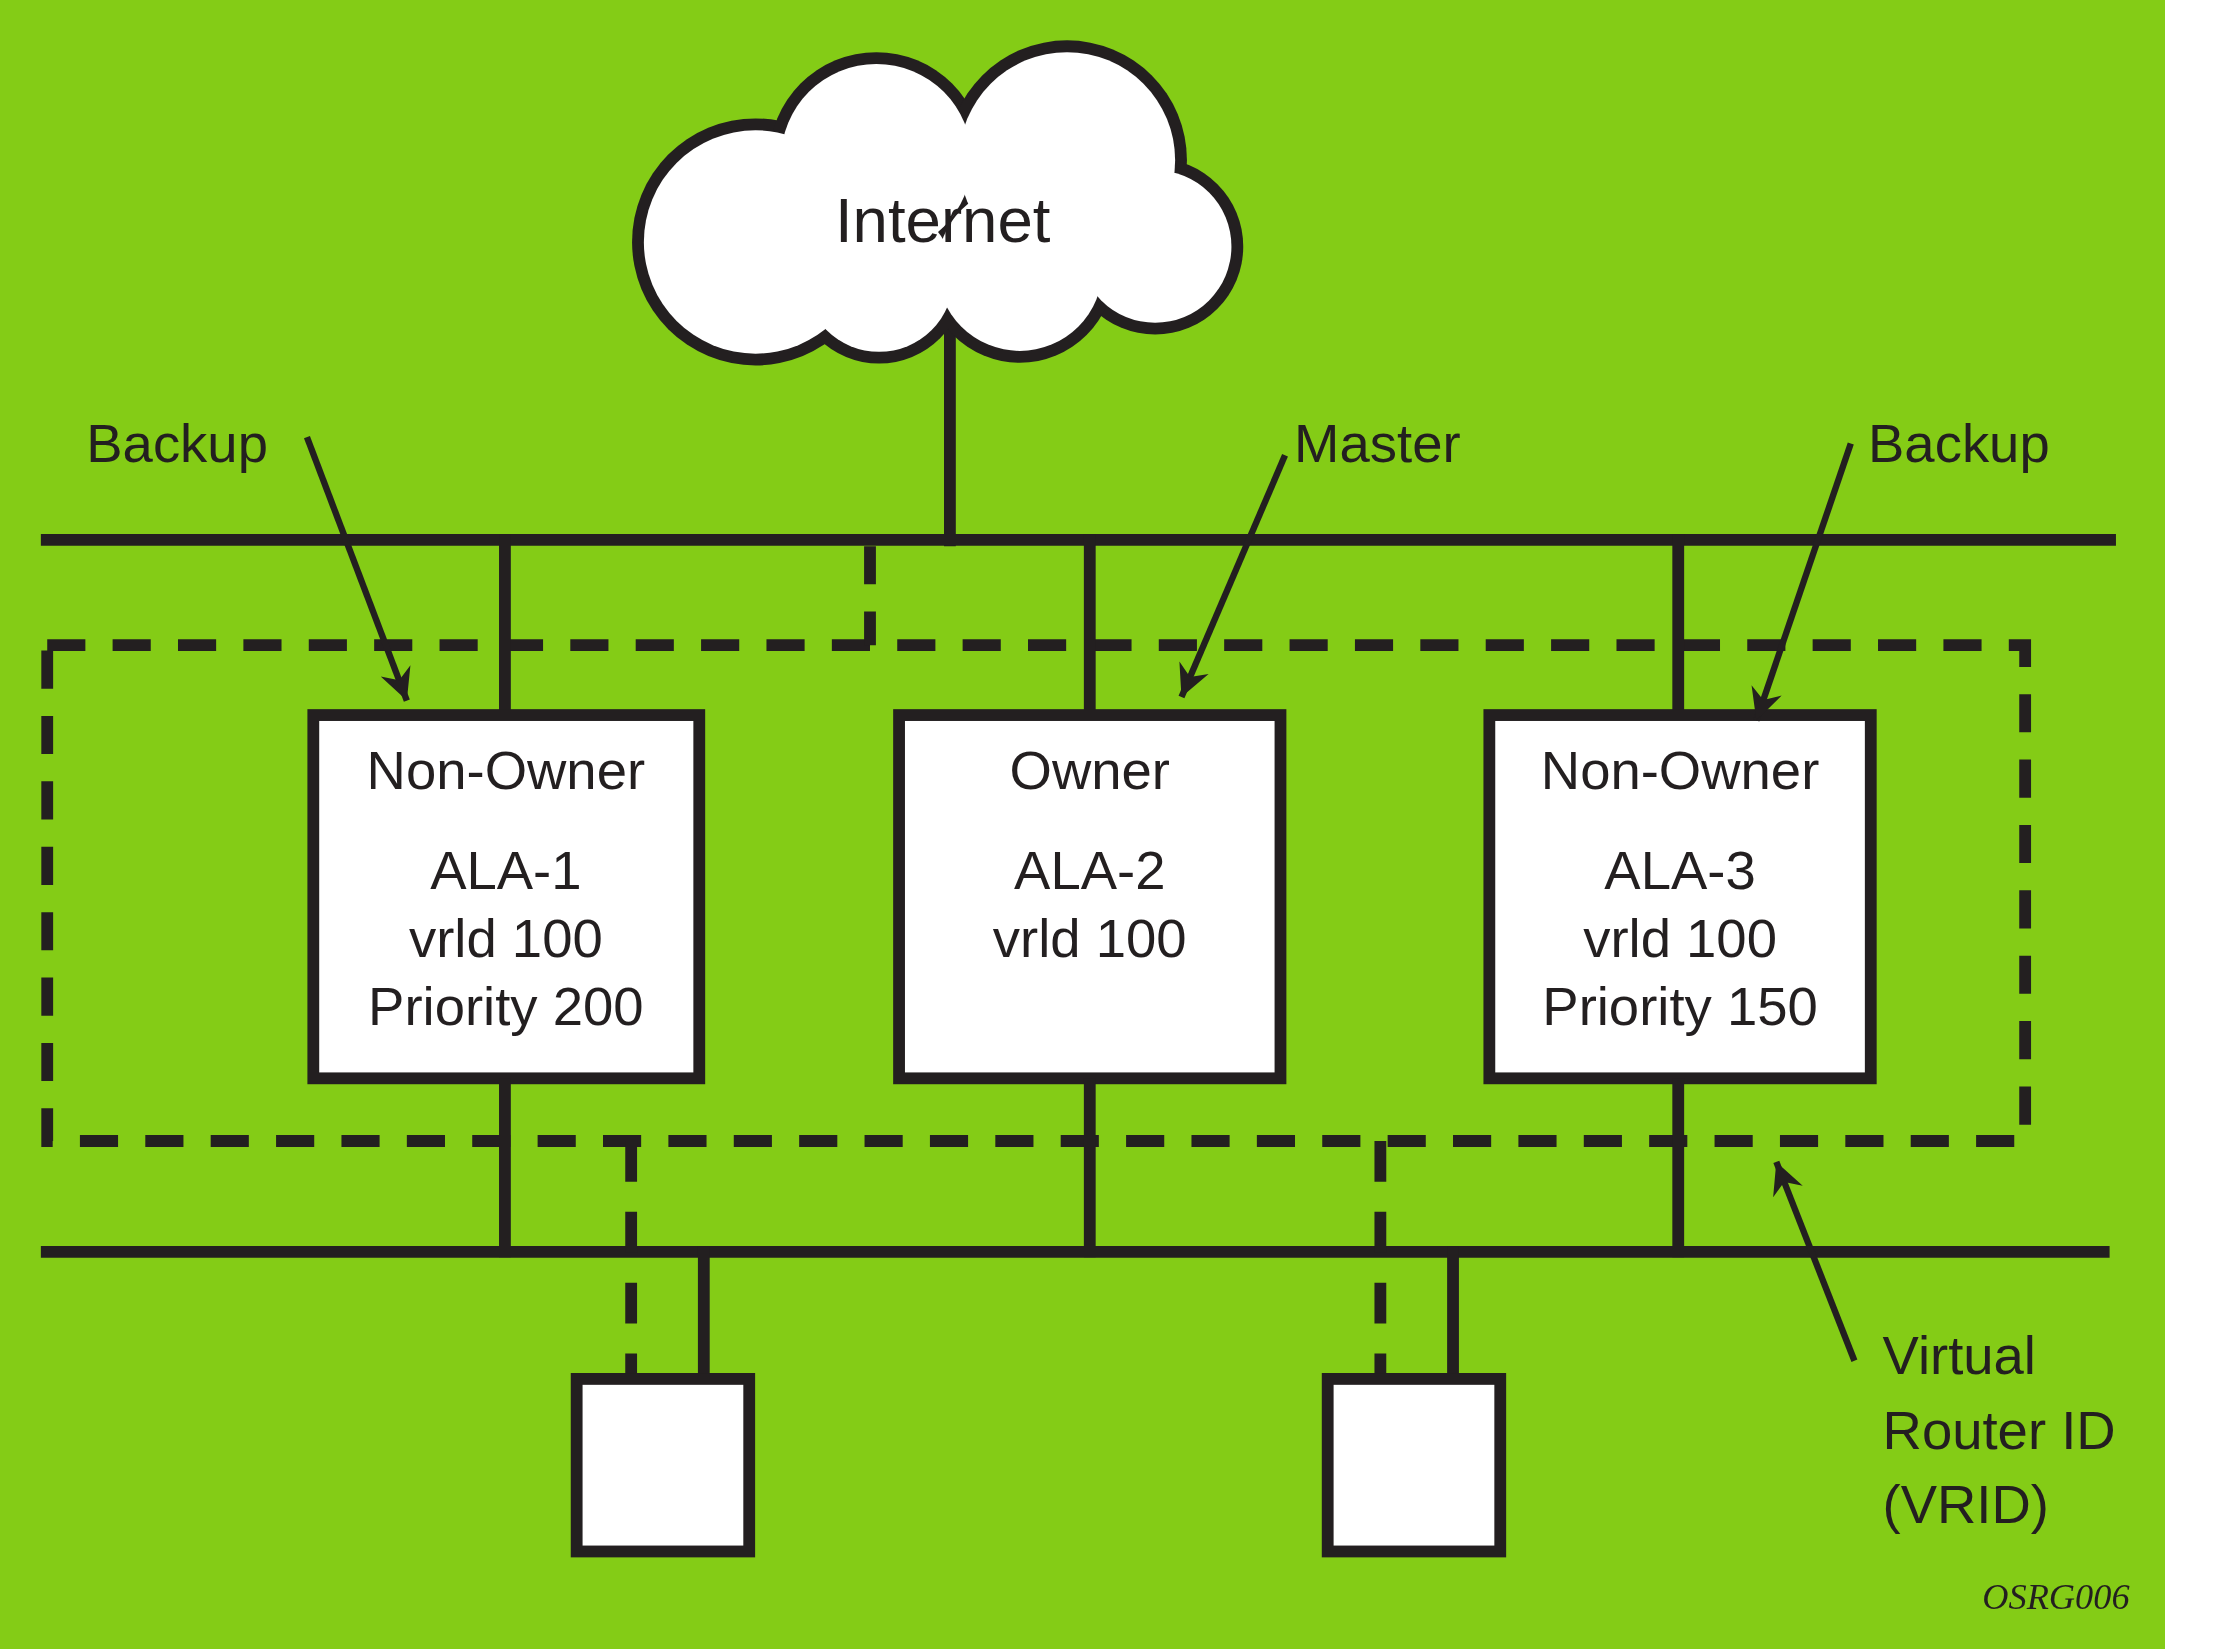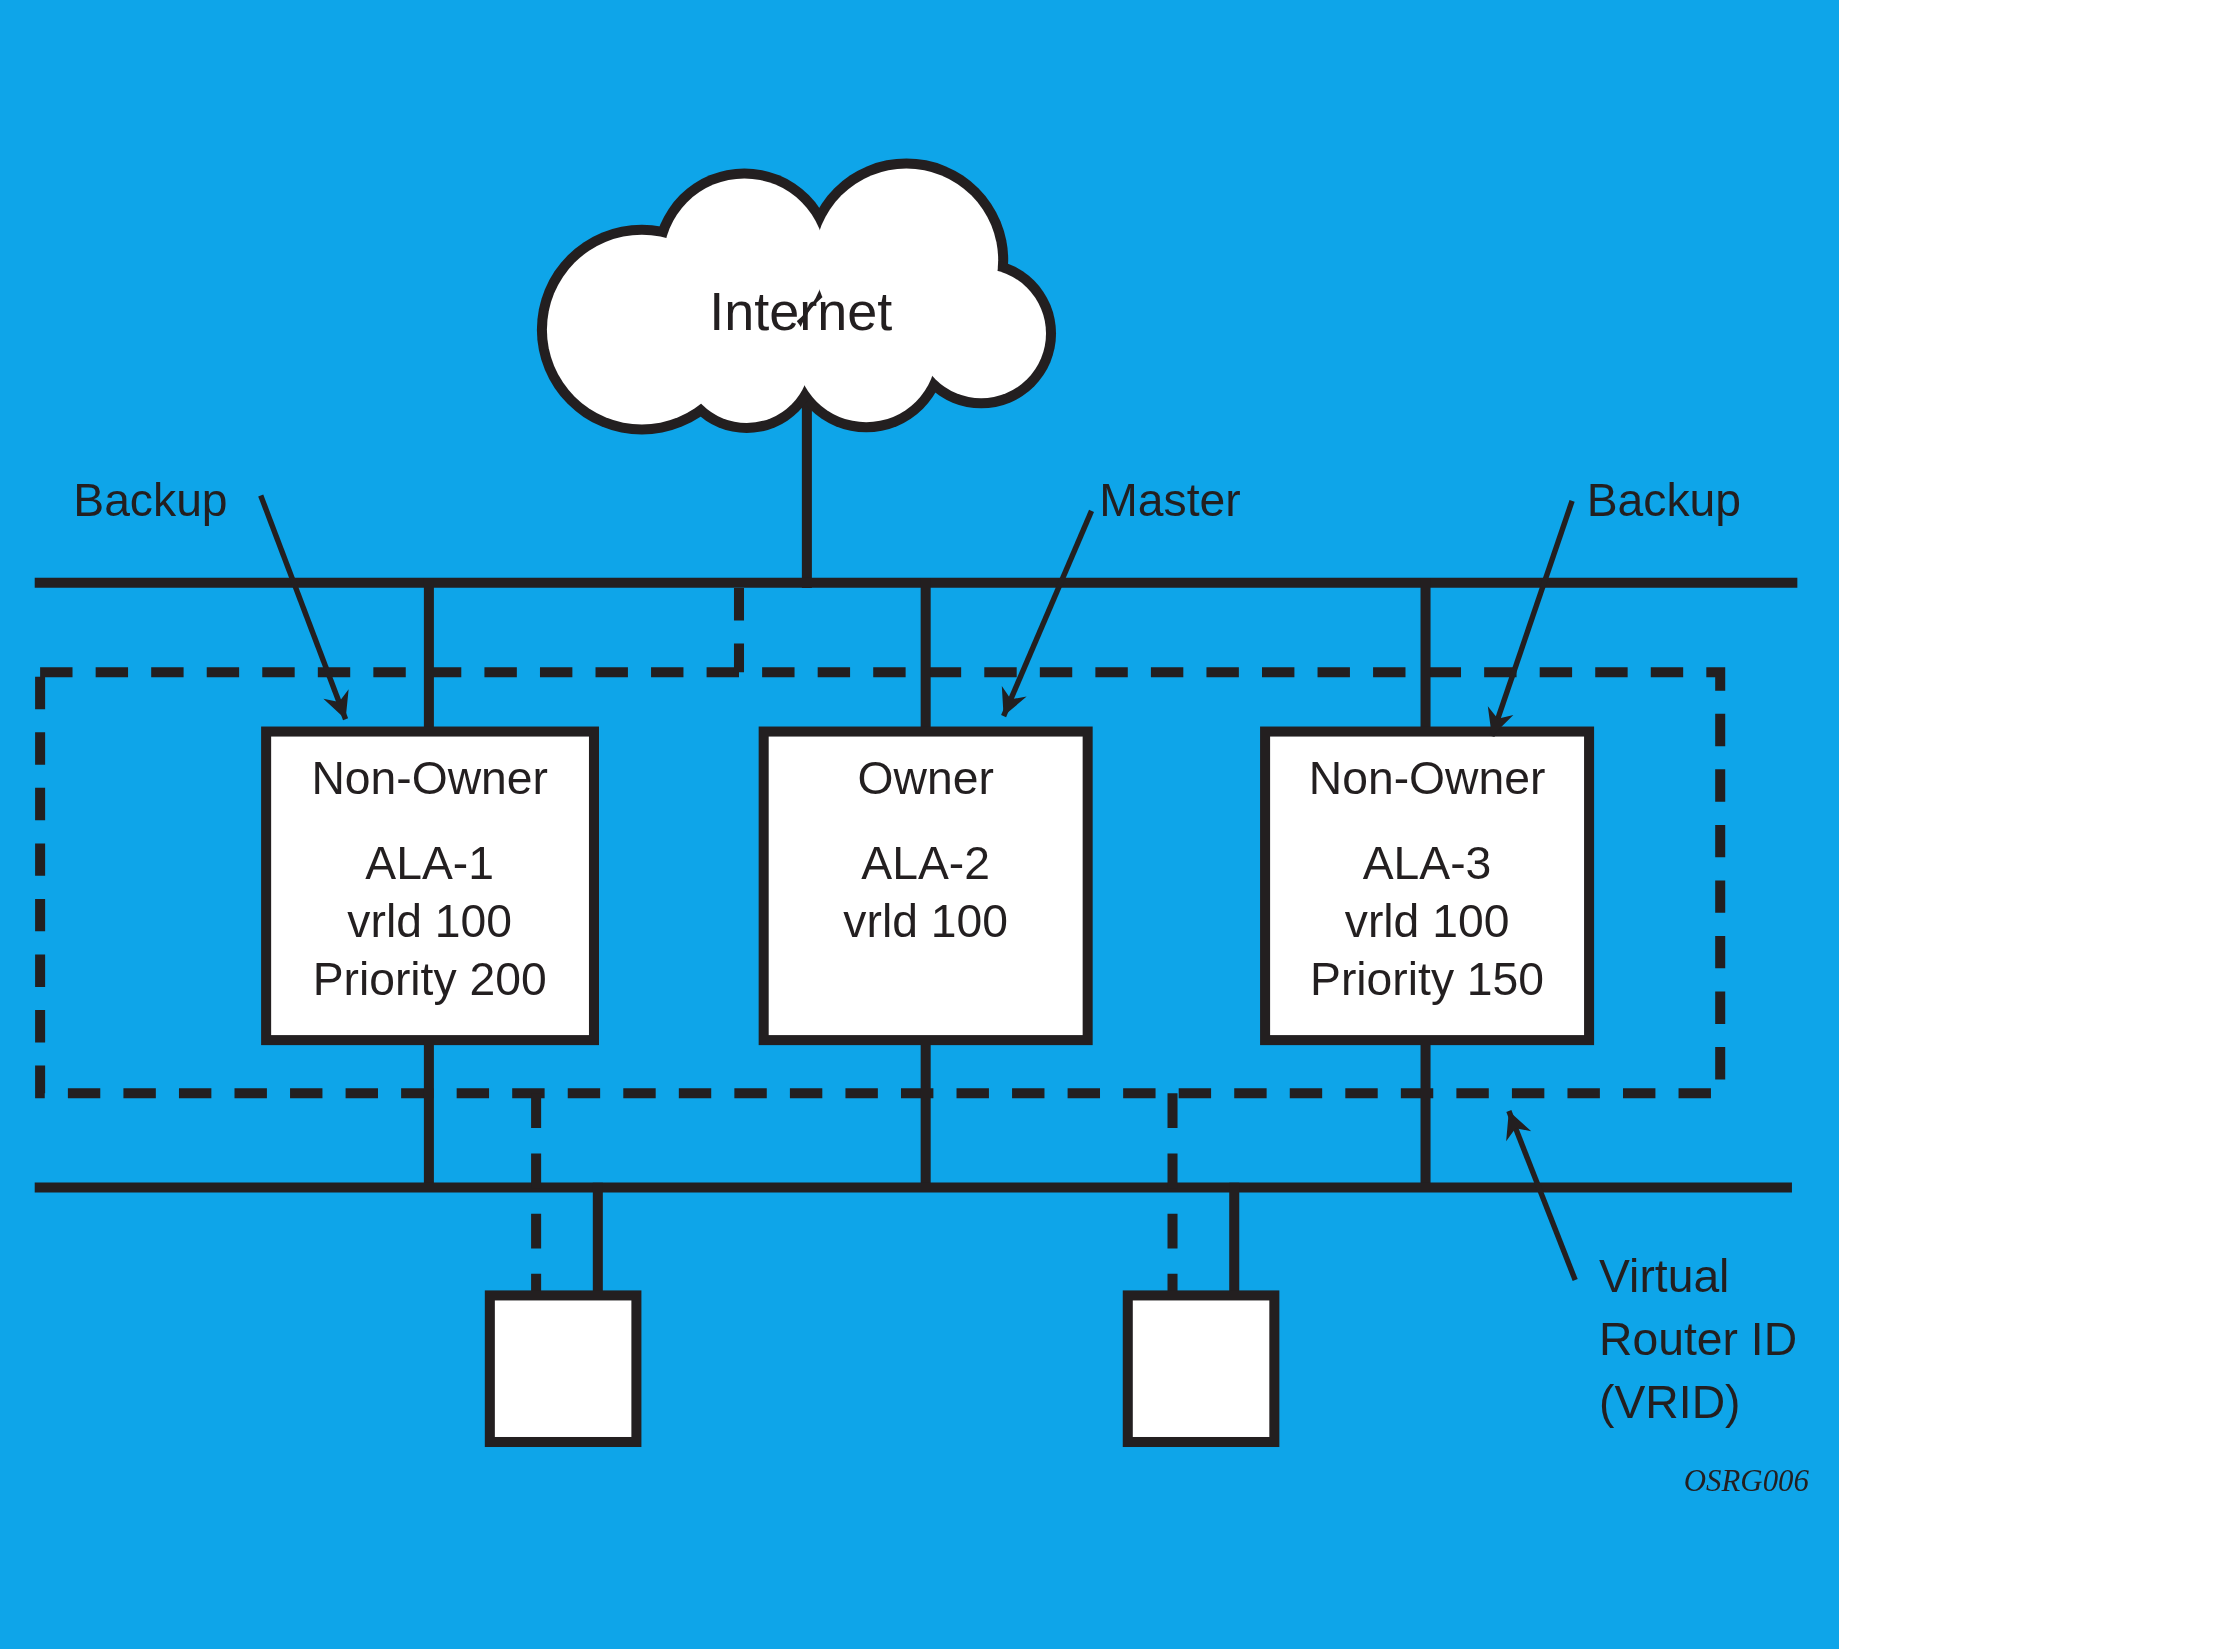--- a/index.html
+++ b/index.html
@@ -1,19 +1,19 @@
 <!DOCTYPE html>
 <html style="font-size:15px"><head>
 <meta charset="utf-8">
 <style>
   html, body { margin: 0; padding: 0; background: #ffffff; }
   .canvas-wrap {
-    width: 1839px; height: 1649px;
+    width: 2165px; height: 1649px;
     max-width: 100%;
-    background: #0ea5e9;
+    background: #84cc16;
     text-align: right;
   }
   svg { display: block; width: 100%; height: 100%; }
   .stroke { stroke: #231f20; fill: none; }
   .thick { stroke-width: 13; }
   .thin  { stroke-width: 7; }
   .dashed-long  { stroke-dasharray: 42 30; }
   .dashed-drop  { stroke-dasharray: 45 33; }
   .fill-line { fill: #231f20; }
   .fill-white { fill: #ffffff; }

